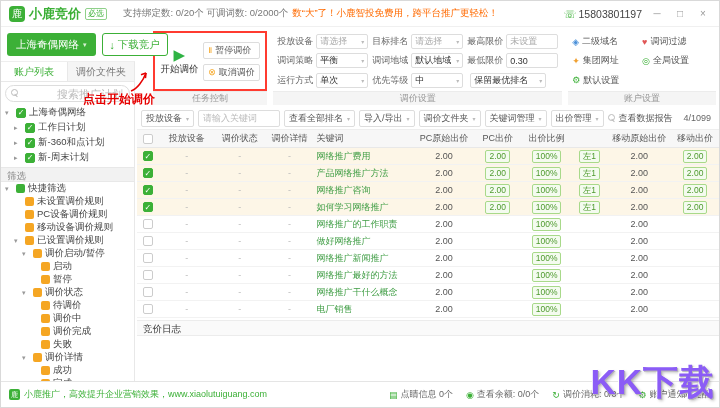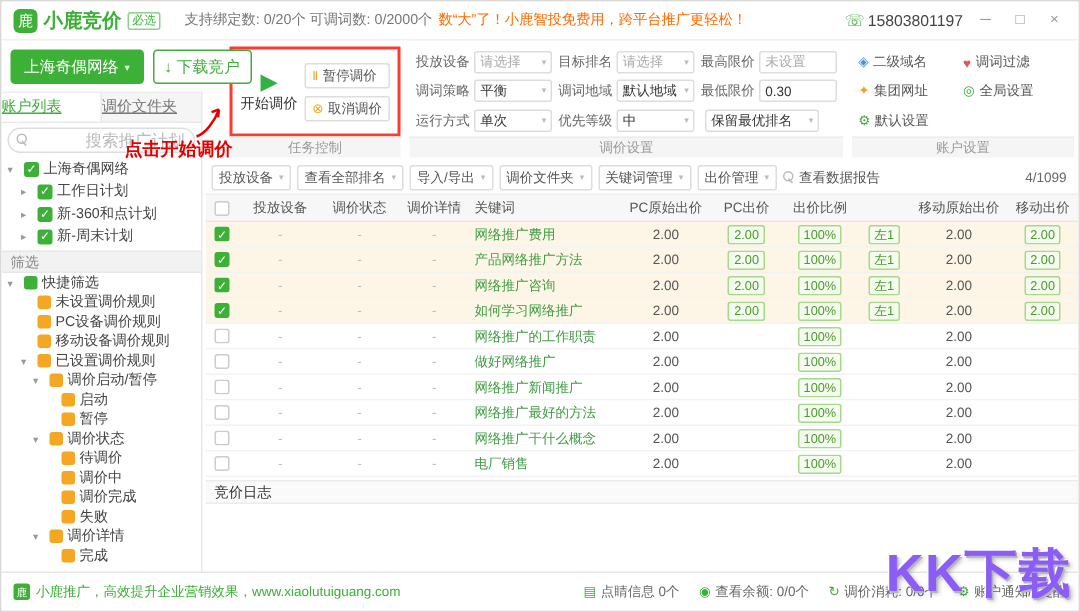--- a/index.html
+++ b/index.html
@@ -22,21 +22,21 @@
 
   
   .acct-row{position:absolute;top:32px;left:6px;display:flex;gap:6px;z-index:4;}
   .acct-btn{background:#3cb037;color:#fff;font-size:10.5px;height:23px;padding:0 9px;border-radius:3px;border:none;display:flex;align-items:center;gap:4px;}
   .acct-btn .arr{font-size:7px;color:#d8f2d4;}
   .dl-btn{border:1px solid #3cb037;color:#3cb037;background:#fff;height:23px;padding:0 7px;border-radius:3px;display:flex;align-items:center;gap:3px;font-size:10.5px;}
 
   
   .sidebar{position:absolute;top:60px;left:0;width:134px;bottom:26px;border-right:1px solid #e8e8e8;border-top:1px solid #eee;background:#fff;overflow:hidden;}
   .side-tabs{display:flex;height:20px;border-bottom:1px solid #e8e8e8;background:#f5f5f5;}
-  .side-tab{flex:1;line-height:20px;font-size:10px;color:#777;border-right:1px solid #e8e8e8;cursor:pointer;text-decoration:underline;}
+  .side-tab{flex:1;text-align:center;line-height:20px;font-size:10px;color:#777;border-right:1px solid #e8e8e8;cursor:pointer;}
   .side-tab:last-child{border-right:none;}
   .side-tab.active{background:#fff;color:#3cb037;}
   .side-search{margin:3px 4px;height:17px;border:1px solid #ddd;border-radius:9px;display:flex;align-items:center;padding:0 5px;gap:3px;}
   .side-search input{border:none;outline:none;width:100px;font-size:11px;color:#333;background:transparent;margin-left:35px;}
   .side-search input::placeholder{color:#bbb;}
   .mag{width:8px;height:9px;position:relative;flex:none;}
   .mag::before{content:"";position:absolute;width:5px;height:5px;border:1px solid #bbb;border-radius:50%;left:0;top:0;}
   .mag::after{content:"";position:absolute;width:4px;height:1px;background:#bbb;transform:rotate(45deg);left:3px;top:6px;}
   .t-item,.f-item{display:flex;align-items:center;gap:3px;height:15px;font-size:9.5px;color:#444;padding-left:4px;white-space:nowrap;overflow:hidden;cursor:pointer;}
   .f-item{height:13px;}
@@ -258,20 +258,25 @@
           <span>失败</span>
         </div>
         <div class="f-item lv2">
           <span class="tri">▾</span>
           <span class="f-ico ico-o"></span>
           <span>调价详情</span>
         </div>
         <div class="f-item lv3">
           <span class="tri"></span>
           <span class="f-ico ico-o"></span>
+          <span>成功</span>
+        </div>
+        <div class="f-item lv3">
+          <span class="tri"></span>
+          <span class="f-ico ico-o"></span>
           <span>完成</span>
         </div>
     </div>
   </div>
 
   <div class="panel">
 
     <div class="sec sec-task">
       <div class="sec-body task-box">
         <button class="start-btn">
@@ -395,20 +400,21 @@
     <path d="M17,4 l-5,1.8 M17,4 l-0.6,5.2" stroke="#e60000" stroke-width="1.6" fill="none"></path>
   </svg>
 
   <div class="content">
 
     <div class="tb-toolbar">
       <span class="tt-select">
           <span>投放设备</span>
           <span class="tt-arr">▾</span>
         </span>
+      <input class="tt-input" placeholder="请输入关键词" style="">
       <span class="tt-select">
           <span>查看全部排名</span>
           <span class="tt-arr">▾</span>
         </span>
       <span class="tt-select">
           <span>导入/导出</span>
           <span class="tt-arr">▾</span>
         </span>
       <span class="tt-select">
           <span>调价文件夹</span>

